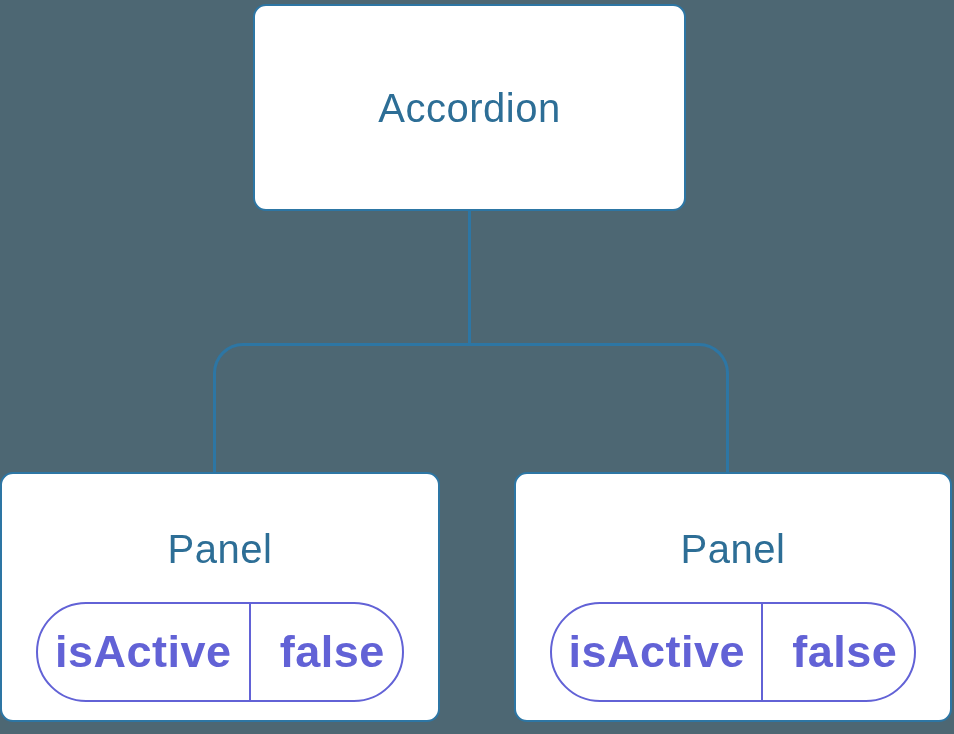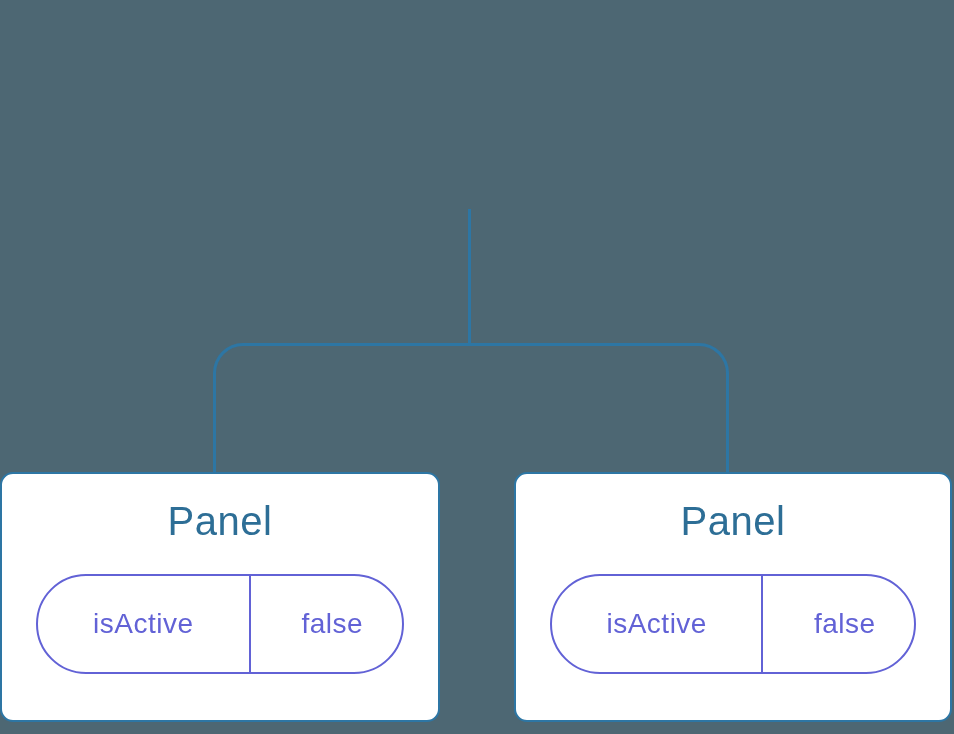--- a/index.html
+++ b/index.html
@@ -36,21 +36,21 @@
     font-weight: 500;
     line-height: 1.15;
     letter-spacing: 0.5px;
   }
   .node-child {
     top: 472px;
     width: 440px; height: 250px;
     display: flex;
     flex-direction: column;
     align-items: center;
-    padding-top: 24px;
+    padding-top: 52px;
   }
   .node-child.left  { left: 0px; }
   .node-child.right { left: 514px; width: 438px; }
 
   
   .stem {
     position: absolute;
     left: 468px; top: 209px;
     width: 3px; height: 136px;
     background: #2D76A4;
@@ -78,36 +78,39 @@
     border-radius: 60px;
     overflow: hidden;
     background: #ffffff;
   }
   .node-child.right .pill { width: 366px; }
   .pill-cell {
     display: flex;
     align-items: center;
     justify-content: center;
     color: #6262D6;
-    font-size: 28px;
-    font-weight: 400;
+    font-size: 45px;
+    font-weight: 700;
     letter-spacing: 0.5px;
   }
   .pill-key {
     flex: 0 0 58.4%;
     border-right: 2.5px solid #6262D6;
     box-sizing: border-box;
   }
   .pill-value { flex: 1 1 auto; margin-left: 12px; }
 </style>
 </head>
 <body>
 
 <div class="canvas">
 
+  <div class="node node-root">
+    <span class="node-label">Accordion</span>
+  </div>
 
   <div class="stem"></div>
   <div class="bracket"></div>
 
   <div class="node node-child left">
     <span class="node-label">Panel</span>
     <div class="pill">
       <div class="pill-cell pill-key">isActive</div>
       <div class="pill-cell pill-value">false</div>
     </div>

